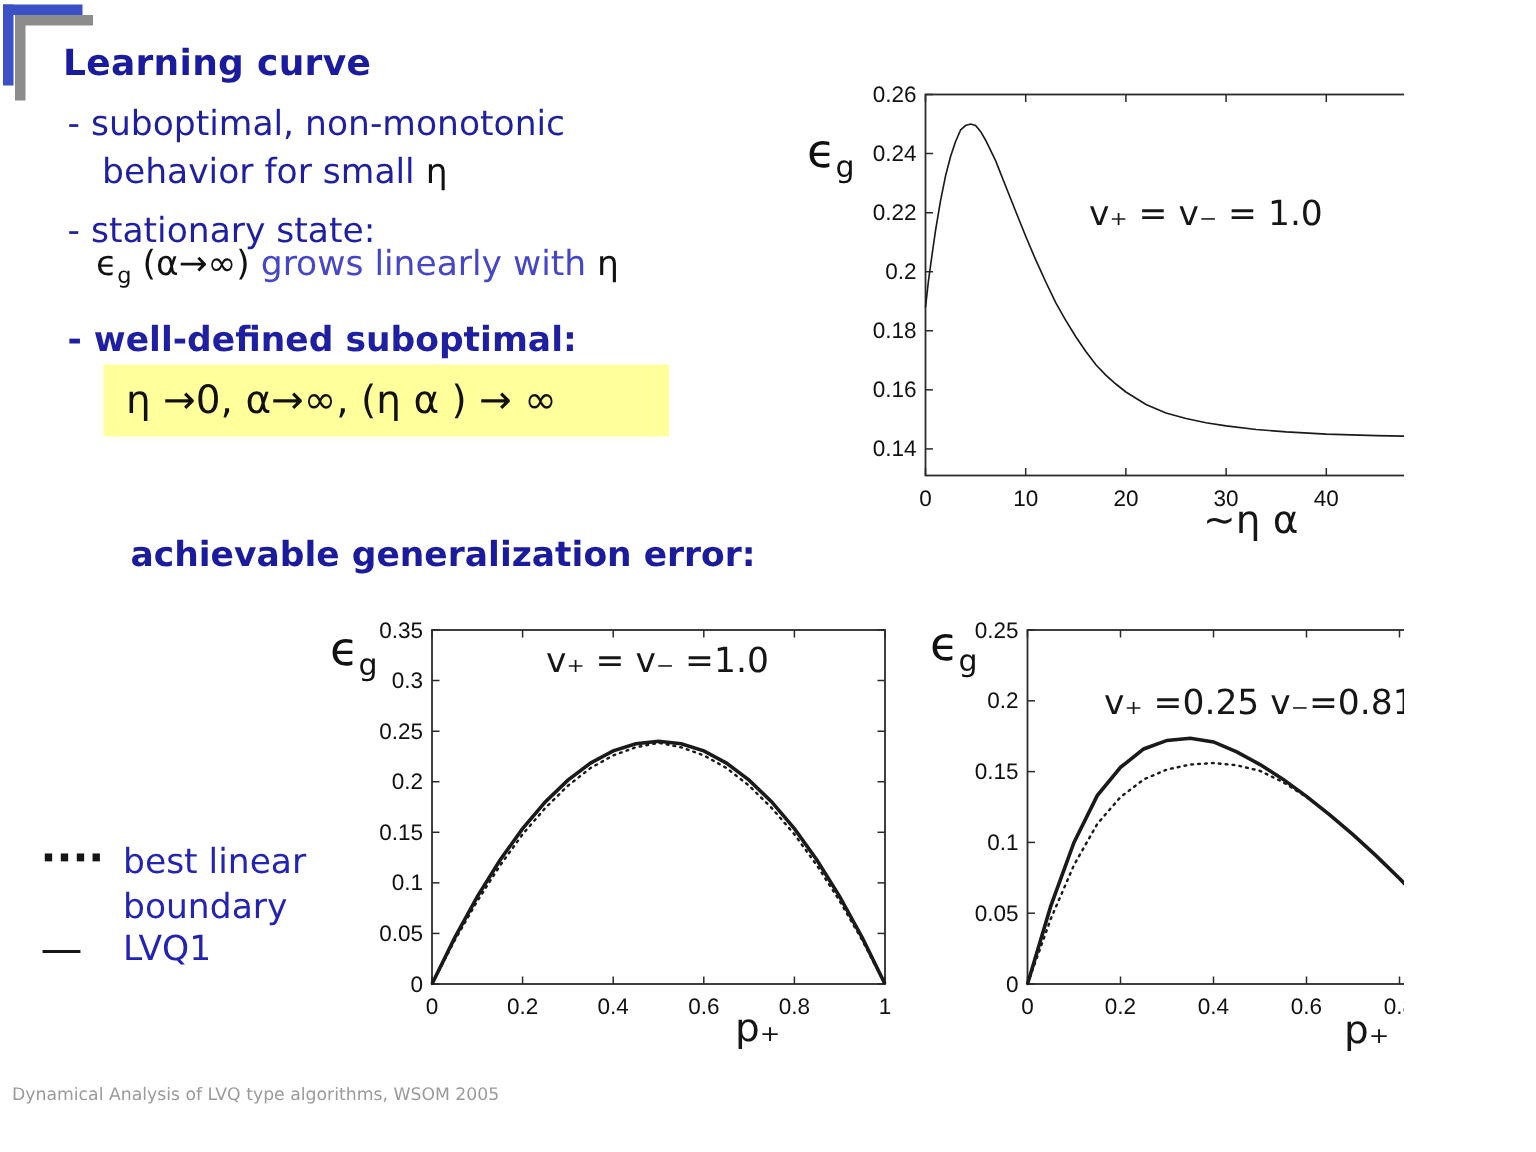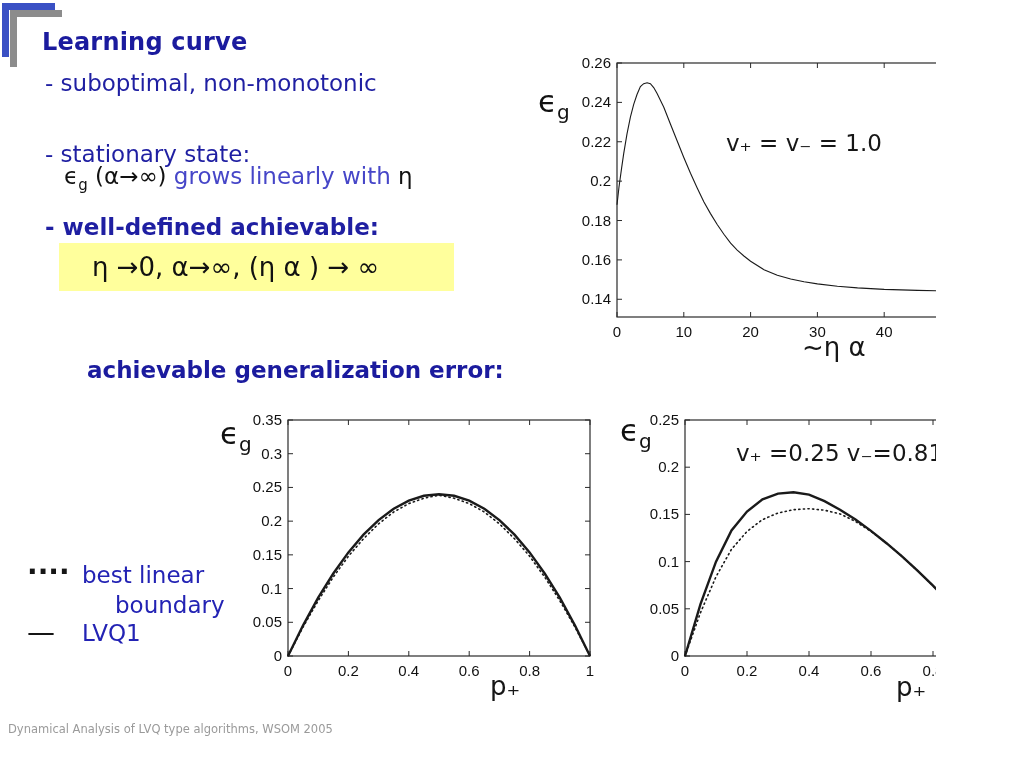--- a/index.html
+++ b/index.html
@@ -41,38 +41,39 @@
 <body>
 
 <div id="slide">
 
   <div class="corner" style="left:10px;top:10px;width:45px;height:50px;border-left:7px solid #8c8c8c;border-top:7px solid #8c8c8c;"></div>
   <div class="corner" style="left:2px;top:3px;width:46px;height:47px;border-left:7px solid #3a50c4;border-top:7px solid #3a50c4;"></div>
 
   <div class="abs title" style="left:42px;top:28px;">Learning curve</div>
 
   <div class="abs bullet" style="left:45px;top:70px;">- suboptimal, non-monotonic</div>
+  <div class="abs bullet" style="left:68px;top:102px;"><span>behavior for small </span><span class="black">η</span></div>
 
   <div class="abs bullet" style="left:45px;top:141px;">- stationary state:</div>
   <div class="abs bullet" style="left:64px;top:163px;"><span class="black"><span>ϵ</span><sub style="font-size:15px;">g</sub><span> (α→∞) </span></span><span class="accent">grows linearly with </span><span class="black">η</span></div>
 
-  <div class="abs bullet bold" style="left:45px;top:214px;">- well-defined achievable:</div>
-
-  <div class="abs hl-box" style="left:59px;top:243px;width:377px;height:48px;padding-left:18px;">
+  <div class="abs bullet bold" style="left:45px;top:214px;">- well-defined suboptimal:</div>
+
+  <div class="abs hl-box" style="left:69px;top:243px;width:377px;height:48px;">
     <span class="hl-text">η →0, α→∞,  (η α ) → ∞</span>
   </div>
 
   <div class="abs subhead" style="left:63px;top:357px;">achievable generalization error:</div>
 
   <div class="abs" style="left:27px;top:562px;">
     <div style="display:flex;align-items:flex-start;">
       <span class="legend-sym" style="width:55px;display:inline-block;">····</span>
       <span class="legend-txt">best linear</span>
     </div>
-    <div style="display:flex;margin-top:4px;gap:33px;">
+    <div style="display:flex;margin-top:4px;">
       <span style="width:55px;display:inline-block;"></span>
       <span class="legend-txt">boundary</span>
     </div>
     <div style="display:flex;align-items:center;margin-top:2px;">
       <span class="legend-sym" style="width:55px;display:inline-block;font-weight:normal;">—</span>
       <span class="legend-txt">LVQ1</span>
     </div>
   </div>
 
   <div class="abs frag" style="left:974px;top:216px;">|=</div>
@@ -171,20 +172,21 @@
         <line x1="76" y1="219.2857142857143" x2="81" y2="219.2857142857143" stroke="#2a2a2a"></line>
         <line x1="378" y1="219.2857142857143" x2="373" y2="219.2857142857143" stroke="#2a2a2a"></line>
         <text x="70" y="224.2857142857143" text-anchor="end" class="tick">0.05</text>
         <line x1="76" y1="253" x2="81" y2="253" stroke="#2a2a2a"></line>
         <line x1="378" y1="253" x2="373" y2="253" stroke="#2a2a2a"></line>
         <text x="70" y="258" text-anchor="end" class="tick">0</text>
         <polyline points="76.0,253.0 91.1,222.3 106.2,194.7 121.3,170.5 136.4,149.4 151.5,131.6 166.6,117.1 181.7,105.7 196.8,97.6 211.9,92.8 227.0,91.2 242.1,92.8 257.2,97.6 272.3,105.7 287.4,117.1 302.5,131.6 317.6,149.4 332.7,170.5 347.8,194.7 362.9,222.3 378.0,253.0" fill="none" stroke="#1a1a1a" stroke-width="2.4"></polyline>
         <polyline points="76.0,253.0 91.1,224.0 106.2,197.7 121.3,174.1 136.4,153.2 151.5,135.7 166.6,120.8 181.7,109.0 196.8,100.6 211.9,95.2 227.0,92.2 242.1,95.2 257.2,100.6 272.3,109.0 287.4,120.8 302.5,135.7 317.6,153.2 332.7,174.1 347.8,197.7 362.9,224.0 378.0,253.0" fill="none" stroke="#1a1a1a" stroke-width="1.6" stroke-dasharray="1.2,3.4" stroke-linecap="round"></polyline>
       </svg>
     <div class="eps-label" style="left:8px;top:12px;"><span>ϵ</span><sub>g</sub></div>
+    <div class="anno" style="left:152px;top:25px;">v₊ = v₋ =1.0</div>
     <div class="xlab" style="left:278px;top:268px;">p₊</div>
   </div>
 
   <div class="chart" style="left:608px;top:398px;width:416px;height:312px;">
     <svg width="416" height="312">
         <rect x="77" y="22" width="310" height="236" fill="none" stroke="#2a2a2a" stroke-width="1.2"></rect>
         <line x1="77" y1="258" x2="77" y2="253" stroke="#2a2a2a"></line>
         <line x1="77" y1="22" x2="77" y2="27" stroke="#2a2a2a"></line>
         <text x="77" y="278" text-anchor="middle" class="tick">0</text>
         <line x1="139" y1="258" x2="139" y2="253" stroke="#2a2a2a"></line>
@@ -217,21 +219,21 @@
         <line x1="77" y1="210.8" x2="82" y2="210.8" stroke="#2a2a2a"></line>
         <line x1="387" y1="210.8" x2="382" y2="210.8" stroke="#2a2a2a"></line>
         <text x="71" y="215.8" text-anchor="end" class="tick">0.05</text>
         <line x1="77" y1="258" x2="82" y2="258" stroke="#2a2a2a"></line>
         <line x1="387" y1="258" x2="382" y2="258" stroke="#2a2a2a"></line>
         <text x="71" y="263" text-anchor="end" class="tick">0</text>
         <polyline points="77.0,258.0 92.5,206.1 108.0,163.6 123.5,132.4 139.0,113.6 154.5,101.3 170.0,95.6 185.5,94.2 201.0,96.6 216.5,103.2 232.0,111.7 247.5,121.6 263.0,132.9 278.5,145.2 294.0,158.4 309.5,172.6 325.0,187.7 340.5,203.7 356.0,220.7 371.5,238.6 387.0,258.0" fill="none" stroke="#1a1a1a" stroke-width="2.4"></polyline>
         <polyline points="77.0,258.0 92.5,214.6 108.0,178.7 123.5,151.3 139.0,133.4 154.5,121.6 170.0,115.0 185.5,111.7 201.0,110.7 216.5,112.2 232.0,115.9 247.5,123.5 263.0,133.4 278.5,145.2 294.0,158.4 309.5,172.6 325.0,187.7 340.5,203.7 356.0,220.7 371.5,238.6 387.0,258.0" fill="none" stroke="#1a1a1a" stroke-width="1.6" stroke-dasharray="1.2,3.4" stroke-linecap="round"></polyline>
       </svg>
     <div class="eps-label" style="left:12px;top:14px;"><span>ϵ</span><sub>g</sub></div>
-    <div class="anno" style="left:128px;top:42px;text-align:right;">v₊ =0.25  v₋=0.81</div>
+    <div class="anno" style="left:128px;top:58px;text-align:right;">v₊ =0.25  v₋=0.81</div>
     <div class="xlab" style="left:288px;top:274px;">p₊</div>
   </div>
 
   <div class="abs footer" style="left:8px;top:722px;">Dynamical Analysis of LVQ type algorithms, WSOM 2005</div>
 
   <div class="navbtn" style="left:994px;top:721px;">
     <div class="tri-right"></div>
   </div>
   <div class="navbtn" style="left:994px;top:744px;">
     <div class="tri-left"></div>

